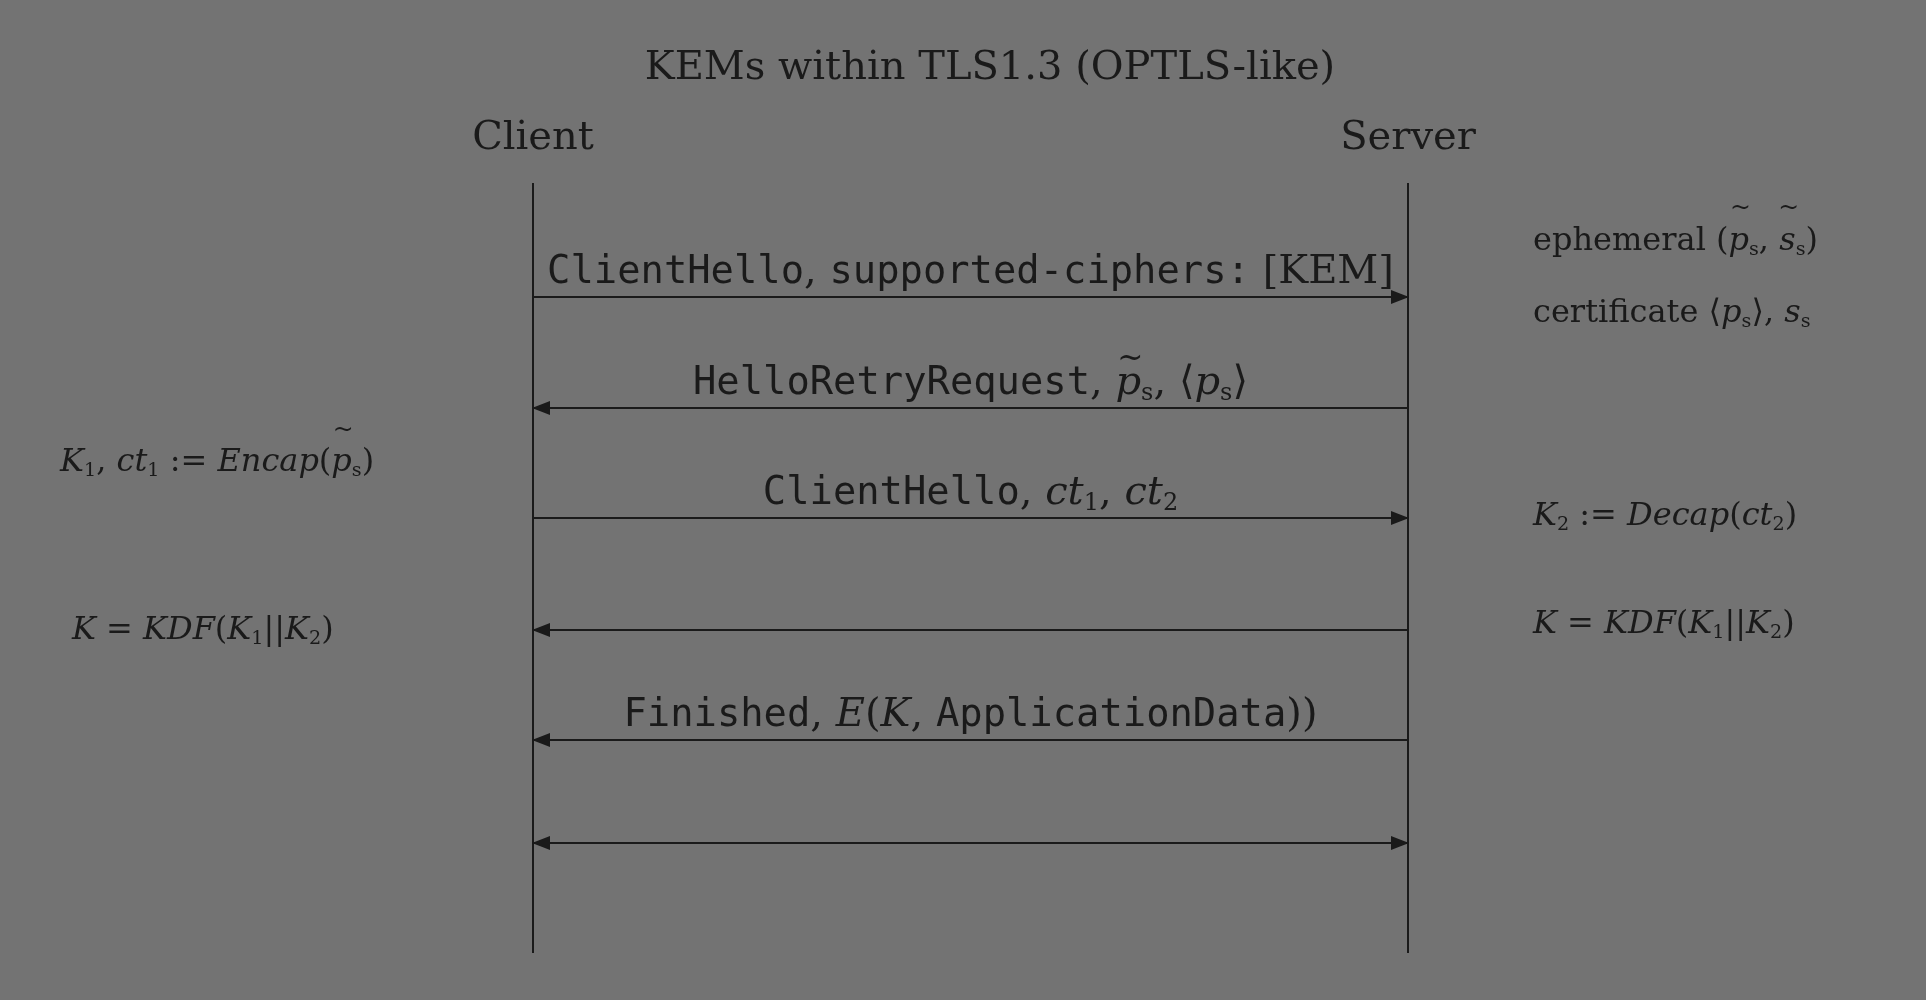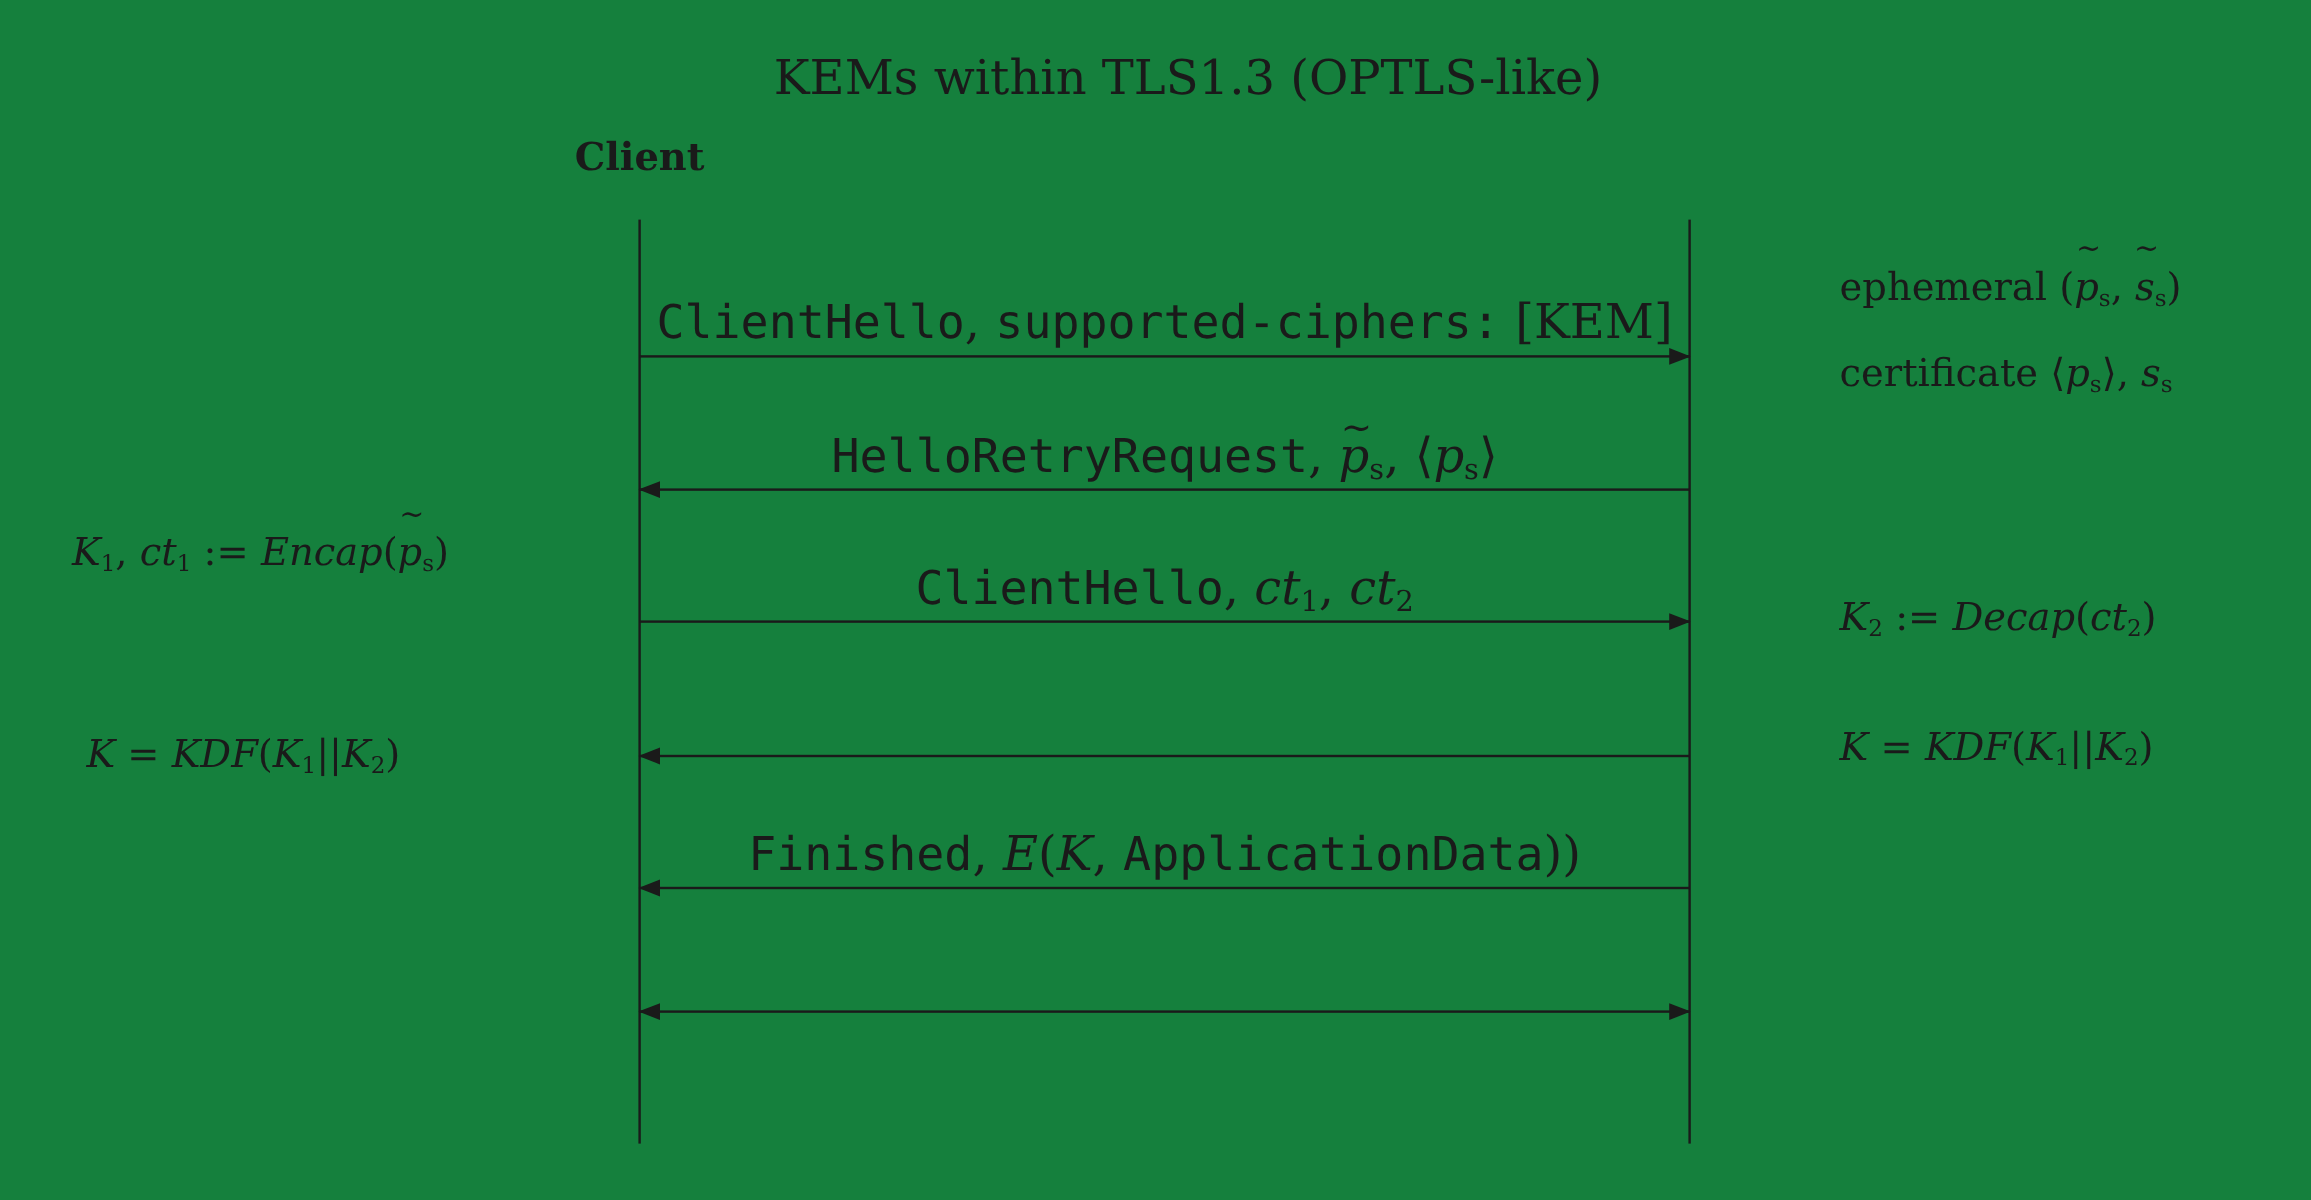--- a/index.html
+++ b/index.html
@@ -1,26 +1,26 @@
 <!DOCTYPE html>
 <html><head>
 <meta charset="utf-8">
 <style>
   html,body { margin:0; padding:0; background:#ffffff; }
   .stage {
-    position:relative; width:1926px; height:1000px; background:#15803d;
+    position:relative; width:1926px; height:1000px; background:#737373;
     font-family:"DejaVu Serif","Liberation Serif",serif; color:#1a1a1a;
     overflow:hidden;
   }
   .title {
     position:absolute; left:525px; top:42px; width:930px;
     text-align:center; font-size:40px;
   }
   .actor {
-    position:absolute; top:112px; width:250px; text-align:center; font-size:32px;font-weight:bold;
+    position:absolute; top:112px; width:250px; text-align:center; font-size:40px;
   }
   .actor.client { left:408px; }
   .actor.server { left:1283px; }
   .lifeline {
     position:absolute; top:183px; height:770px; width:2px; background:#1a1a1a;
   }
   .lifeline.client-line { left:532px; }
   .lifeline.server-line { left:1407px; }
 
   .msg-label {
@@ -72,20 +72,21 @@
   }
 </style>
 </head>
 <body>
 
 <div class="stage">
 
   <div class="title">KEMs within TLS1.3 (OPTLS-like)</div>
 
   <div class="actor client">Client</div>
+  <div class="actor server">Server</div>
 
   <div class="lifeline client-line"></div>
   <div class="lifeline server-line"></div>
 
   <div class="msg-label" style="top:247px"><span class="seg-mono">ClientHello</span><span class="seg-roman">, </span><span class="seg-mono">supported-ciphers:</span><span class="seg-roman"> [KEM]</span></div>
   <div class="msg-line" style="top:296px">
     <span class="ah ah-right"></span>
   </div>
 
   <div class="msg-label" style="top:358px"><span class="seg-mono">HelloRetryRequest</span><span class="seg-roman">, </span><span class="tilde-wrap"><span class="tilde-mark">~</span><span class="seg-math">p</span></span><span class="seg-sub">s</span><span class="seg-roman">, </span><span class="seg-roman">⟨</span><span class="seg-math">p</span><span class="seg-sub">s</span><span class="seg-roman">⟩</span></div>

